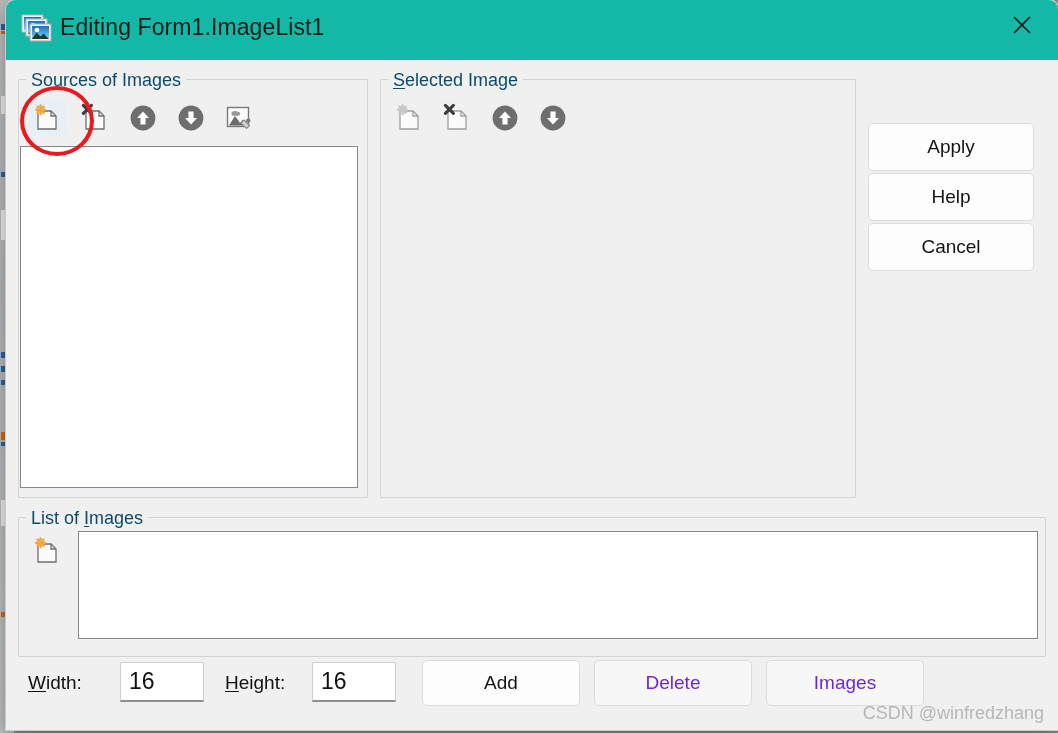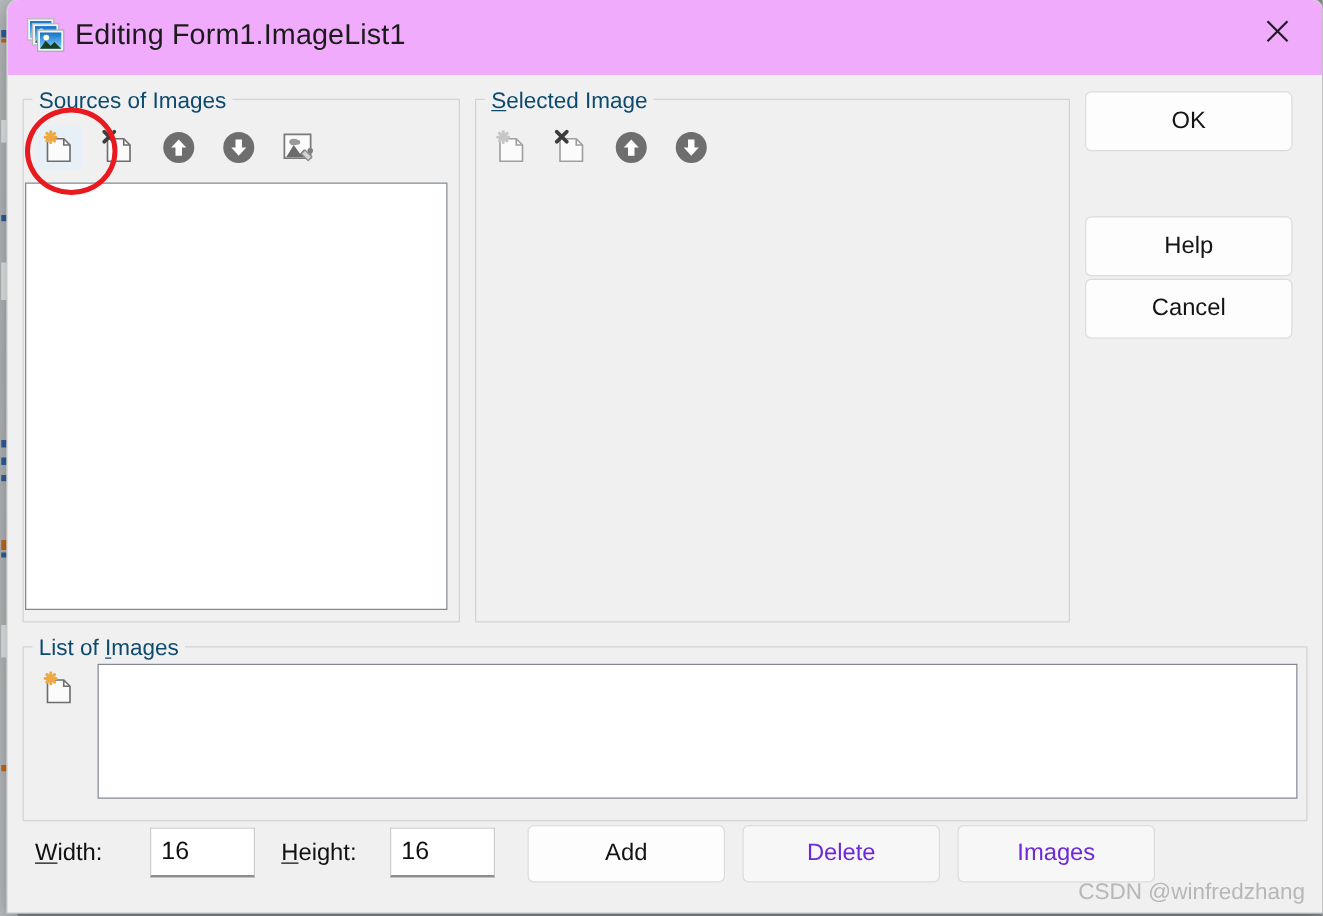--- a/index.html
+++ b/index.html
@@ -38,21 +38,21 @@
     background: #f0f0f0;
     border-radius: 9px 9px 0 0;
     box-shadow: 0 0 0 1px #c9c9c9, 0 4px 18px rgba(0,0,0,.35);
     overflow: hidden;
   }
 
   
   #titlebar {
     position: absolute; left: 0; top: 0;
     width: 1052px; height: 60px;
-    background: #f0abfc;
+    background: #14b8a6;
     text-align: right;
   }
   #title-icon {
     position: absolute; left: 12px; top: 14px;
     width: 36px; height: 32px;
   }
   #title-text {
     position: absolute; left: 54px; top: 14px;
     font-size: 23px; color: #1b1b1b;
     letter-spacing: .1px;
@@ -126,21 +126,21 @@
     font-size: 19px; color: #111;
     white-space: nowrap;
   }
   .fieldlabel u { text-decoration: underline; text-underline-offset: 2px; }
   .textinput {
     position: absolute;
     background: #ffffff;
     border: 1px solid #cfcfcf;
     border-bottom: 2px solid #8d8d8d;
     box-sizing: border-box;
-    font-size: 20px;
+    font-size: 23px;
     color: #111;
     padding: 0 0 0 8px;
     font-family: "Liberation Sans", sans-serif;
     outline: none;
   }
 
   
   #annotation-circle {
     position: absolute;
     left: 14px; top: 86px;
@@ -310,22 +310,22 @@
     <div class="tbtn">
       <svg width="30" height="30" viewBox="0 0 30 30">
         <circle cx="15" cy="15" r="12.4" fill="#6e6e6e"></circle>
         <path d="M15 21.5 L9 15 H12.4 V8.5 H17.6 V15 H21 Z" fill="#ffffff"></path>
       </svg>
     </div>
   </div>
 
   <div style="position:absolute; left:384px; top:146px; width:456px; height:342px;"></div>
 
-  <div class="cmdbtn" style="left:862px; top:73px;  width:166px; height:48px;">
-      <span>OK</span>
+  <div class="cmdbtn" style="left:862px; top:123px; width:166px; height:48px;">
+      <span>Apply</span>
     </div>
   <div class="cmdbtn" style="left:862px; top:173px; width:166px; height:48px;">
       <span>Help</span>
     </div>
   <div class="cmdbtn" style="left:862px; top:223px; width:166px; height:48px;">
       <span>Cancel</span>
     </div>
 
   <div class="groupbox" style="left:12px; top:508px; width:1028px; height:149px;">
     <div class="gb-frame"></div>

